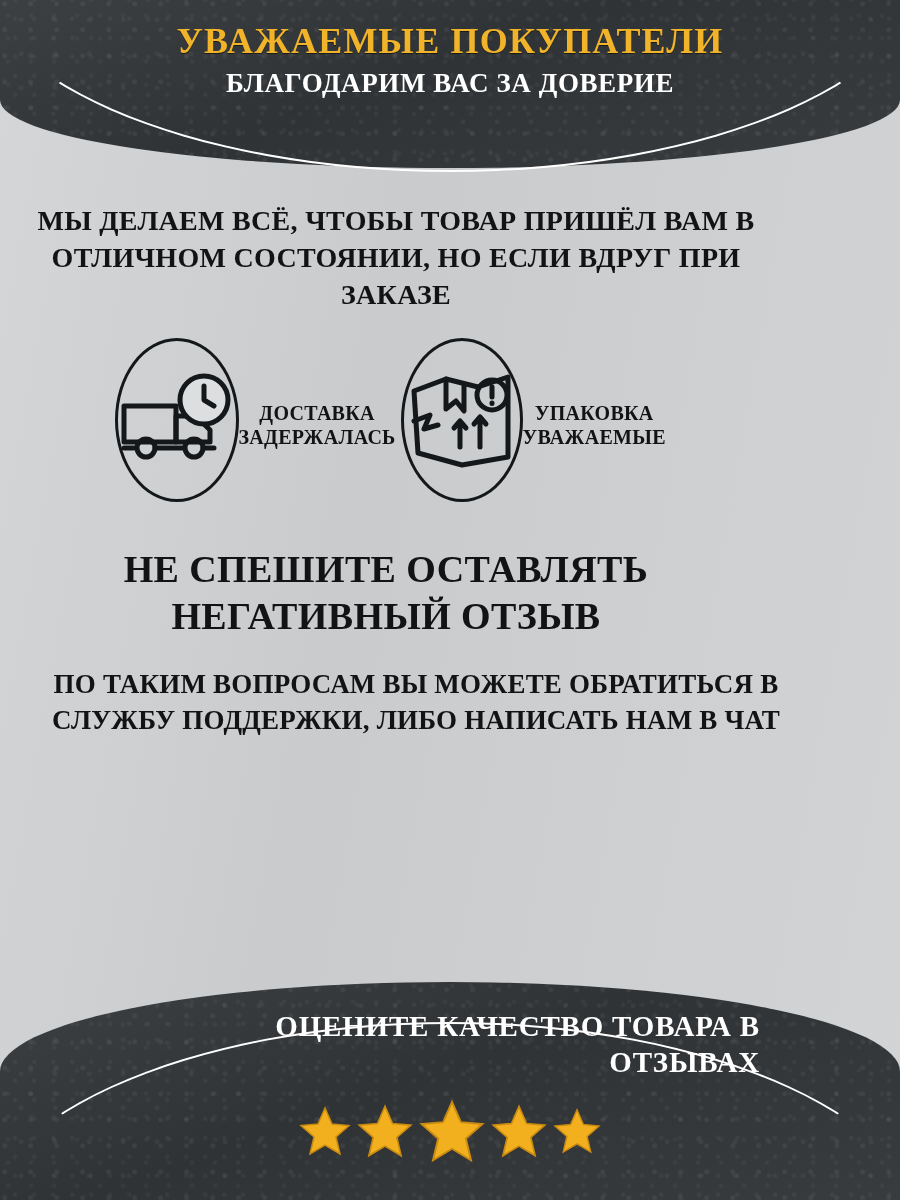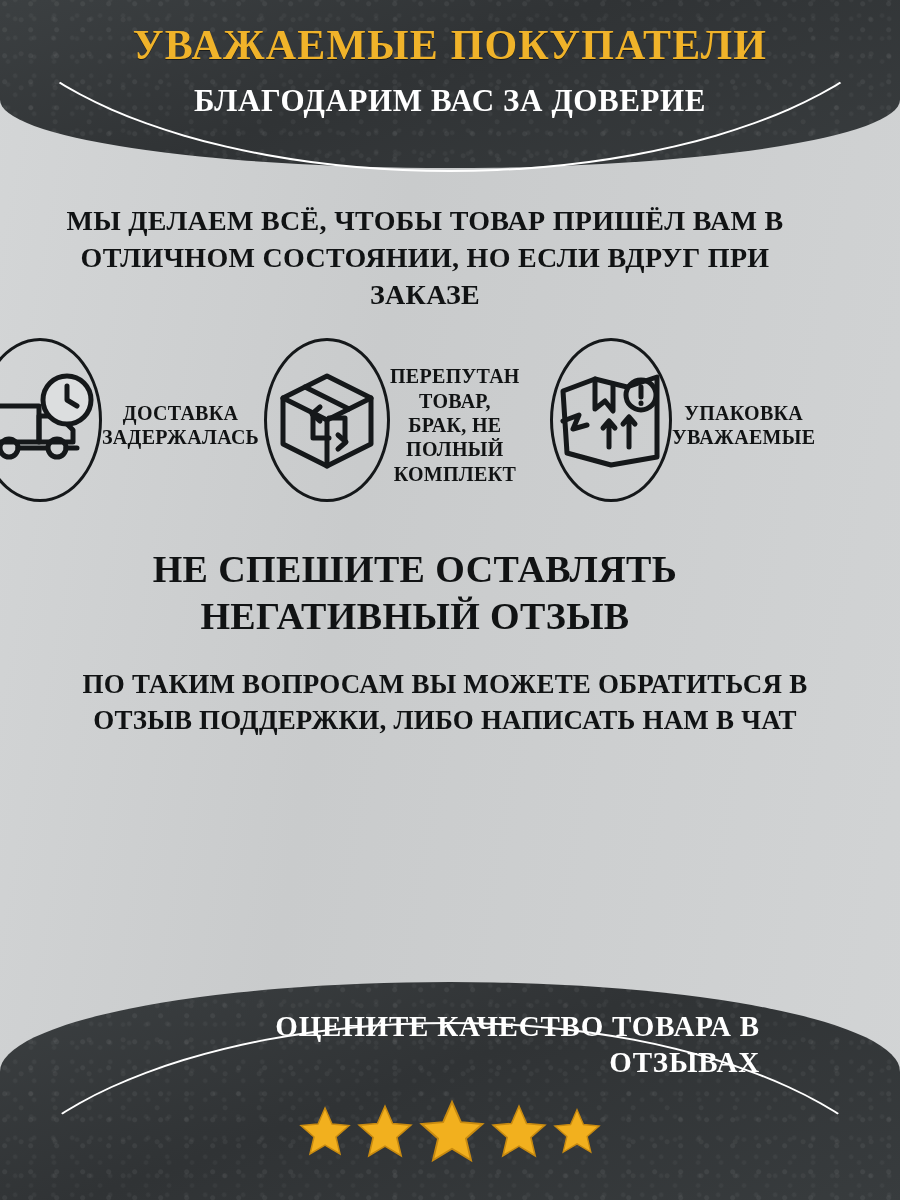--- a/index.html
+++ b/index.html
@@ -75,48 +75,47 @@
     height: 172px;
     display: flex;
     flex-direction: column;
     align-items: center;
     justify-content: flex-start;
     padding-top: 22px;
     text-align: center;
   }
 
   .header-title {
-    font-size: 42px;
+    font-size: 36px;
     font-weight: bold;
     letter-spacing: 1.2px;
     color: #f0b32a;
     text-shadow: 0 1px 0 rgba(0,0,0,0.5);
     line-height: 1.1;
   }
 
   .header-sub {
-    margin-top: 14px;
-    font-size: 31px;
+    margin-top: 5px;
+    font-size: 27px;
     font-weight: bold;
     letter-spacing: 0.6px;
     color: #ffffff;
     line-height: 1.22;
     max-width: 520px;
   }
 
   
   .content {
     position: absolute;
     top: 172px;
-    left: 0;
+    left: 16px;
     width: 723px;
     height: 806px;
     text-align: center;
     color: #111314;
-    padding-left: 45px;
   }
 
   .intro {
     margin: 30px auto 0;
     width: 760px;
     font-size: 28px;
     font-weight: bold;
     line-height: 1.33;
     letter-spacing: 0.3px;
   }
@@ -247,39 +246,20 @@
               <path d="M6 76 H16 M37 76 H66 M85 76 H96"></path>
 
               <circle cx="86" cy="28" r="24" fill="#dcdedf"></circle>
               <path d="M86 14 V28 L96 34"></path>
             </svg>
           </span>
         </div>
         <div class="icon-caption">ДОСТАВКА ЗАДЕРЖАЛАСЬ</div>
       </div>
 
-      <div class="icon-block">
-        <div class="icon-circle">
-          <span>
-            <svg width="120" height="112" viewBox="0 0 120 112" fill="none" stroke="#15181a" stroke-width="5" stroke-linecap="round" stroke-linejoin="round">
-
-              <path d="M16 34 L60 12 L104 34 L104 80 L60 102 L16 80 Z"></path>
-              <path d="M16 34 L60 56 L104 34"></path>
-              <path d="M60 56 V102"></path>
-              <path d="M38 23 L82 45"></path>
-
-              <path d="M46 50 L46 74 L62 74"></path>
-              <path d="M53 43 L45 50 L53 57"></path>
-              <path d="M78 78 L78 54 L62 54"></path>
-              <path d="M71 85 L79 78 L71 71"></path>
-            </svg>
-          </span>
-        </div>
-        <div class="icon-caption">ПЕРЕПУТАН ТОВАР, БРАК, НЕ ПОЛНЫЙ КОМПЛЕКТ</div>
-      </div>
 
       <div class="icon-block">
         <div class="icon-circle">
           <span>
             <svg width="116" height="110" viewBox="0 0 116 110" fill="none" stroke="#15181a" stroke-width="5" stroke-linecap="round" stroke-linejoin="round">
 
               <path d="M10 26 L42 14 L74 22 L104 12 L104 92 L58 100 L14 88 Z"></path>
 
               <path d="M42 14 L42 44 L52 36 L60 46 L60 19"></path>
 
@@ -292,21 +272,21 @@
               <path d="M88 22 V32 M88 38 V38.5"></path>
             </svg>
           </span>
         </div>
         <div class="icon-caption">УПАКОВКА УВАЖАЕМЫЕ</div>
       </div>
 
     </div>
 
     <div class="big-title">НЕ СПЕШИТЕ ОСТАВЛЯТЬ НЕГАТИВНЫЙ ОТЗЫВ</div>
-    <div class="note">ПО ТАКИМ ВОПРОСАМ ВЫ МОЖЕТЕ ОБРАТИТЬСЯ В ОТЗЫВ ПОДДЕРЖКИ, ЛИБО НАПИСАТЬ НАМ В ЧАТ</div>
+    <div class="note">ПО ТАКИМ ВОПРОСАМ ВЫ МОЖЕТЕ ОБРАТИТЬСЯ В СЛУЖБУ ПОДДЕРЖКИ, ЛИБО НАПИСАТЬ НАМ В ЧАТ</div>
   </div>
 
   <div class="band band-bottom"></div>
   <div class="arc" style="bottom:-262px;height:440px;border-color:#ffffff transparent transparent transparent;"></div>
 
   <div class="footer">
     <div class="footer-title">ОЦЕНИТЕ КАЧЕСТВО ТОВАРА В ОТЗЫВАХ</div>
     <div class="stars">
       <span class="star">
         <svg width="52" height="50" viewBox="0 0 52 50">

